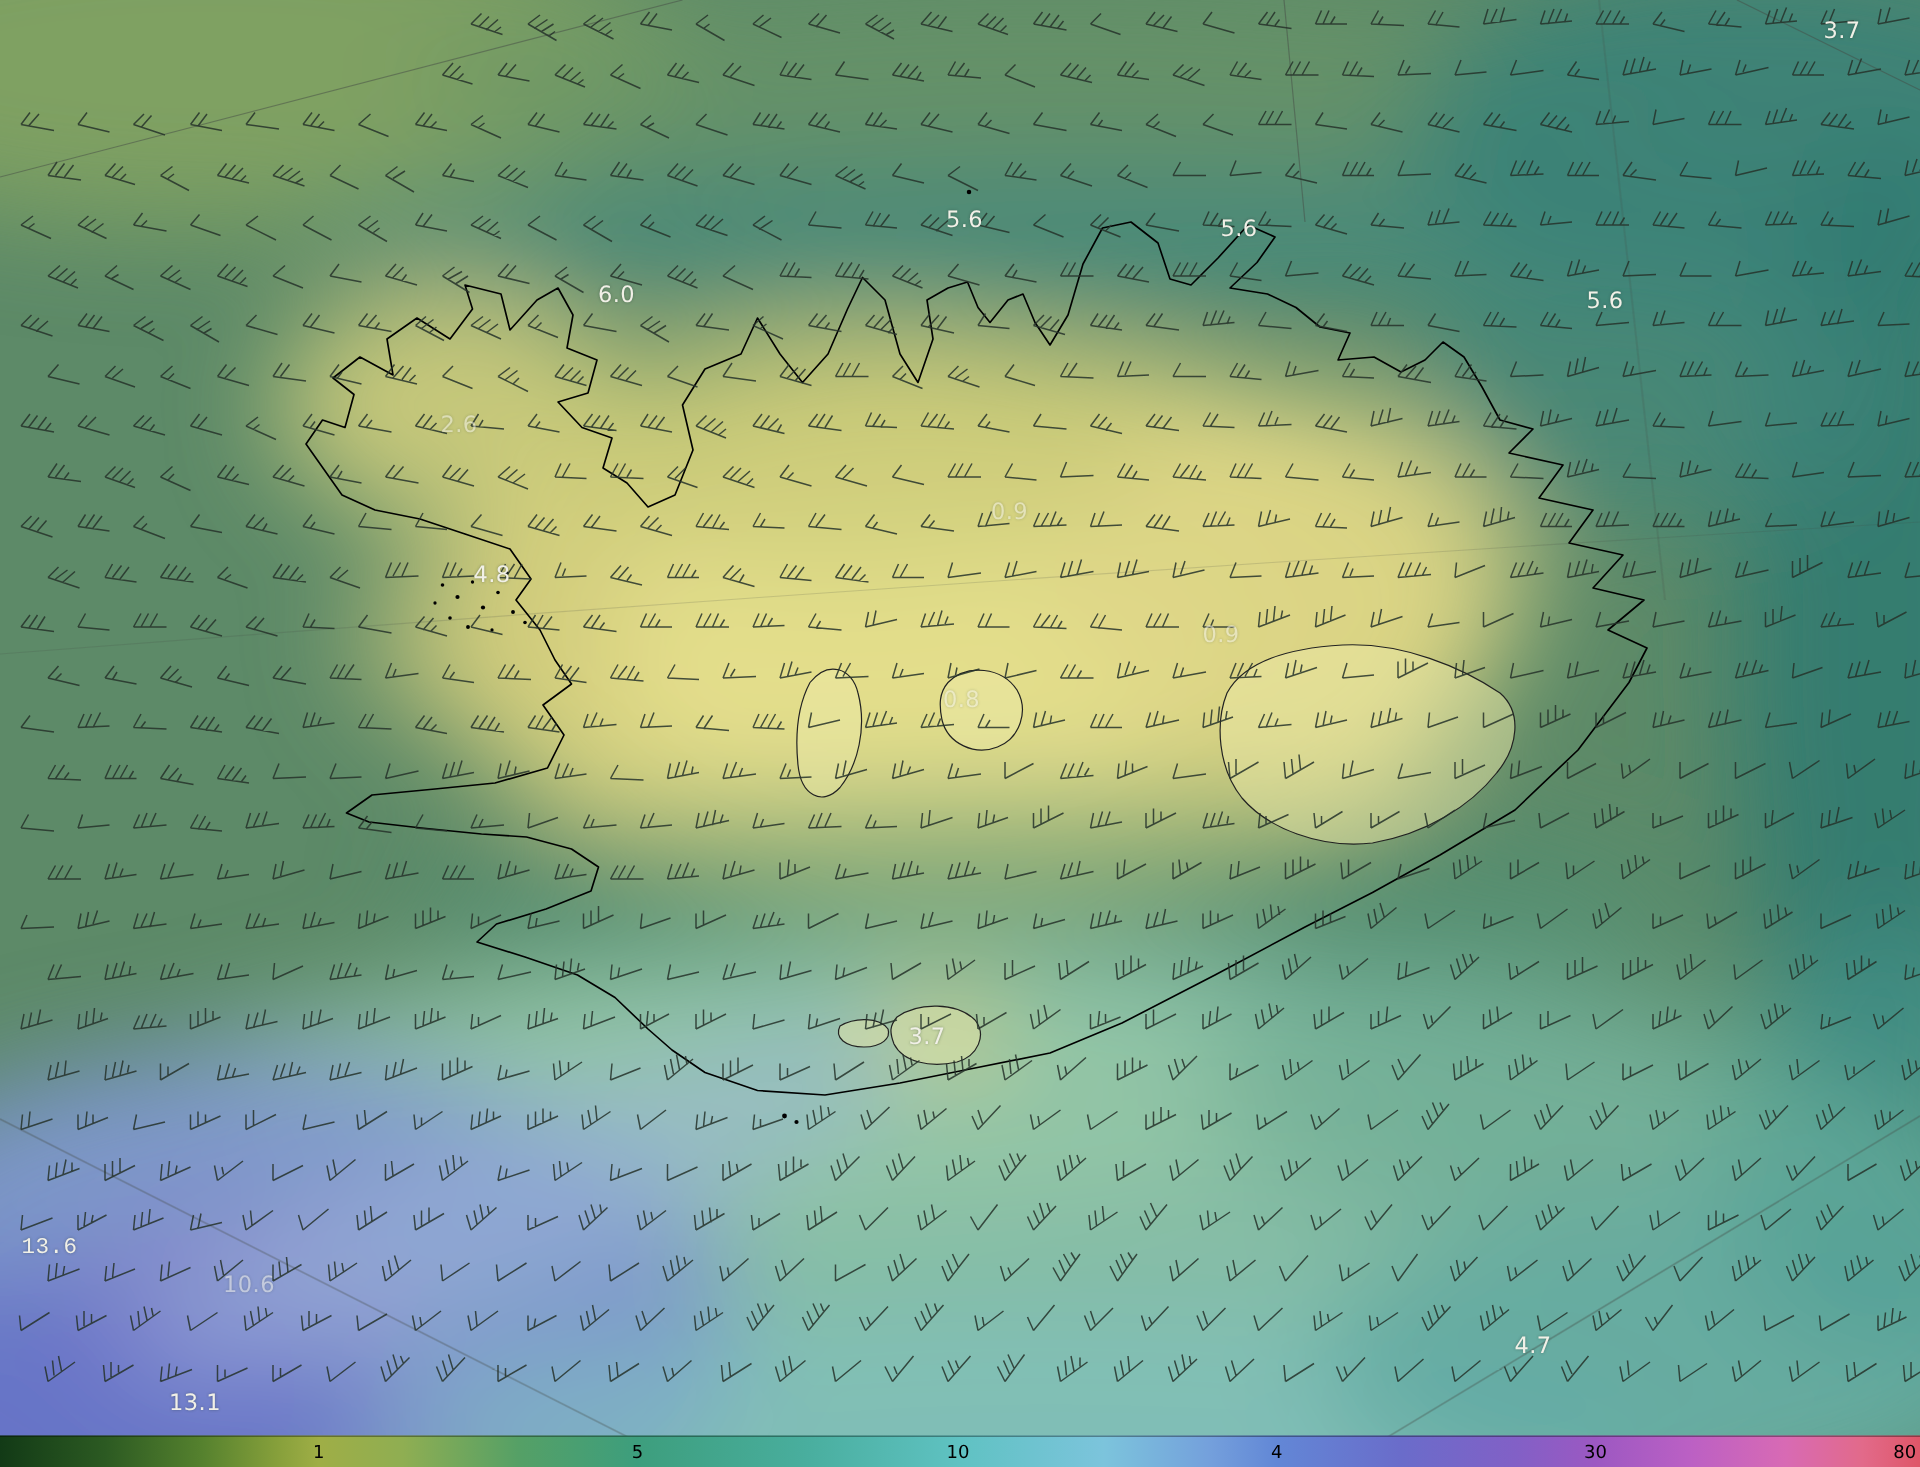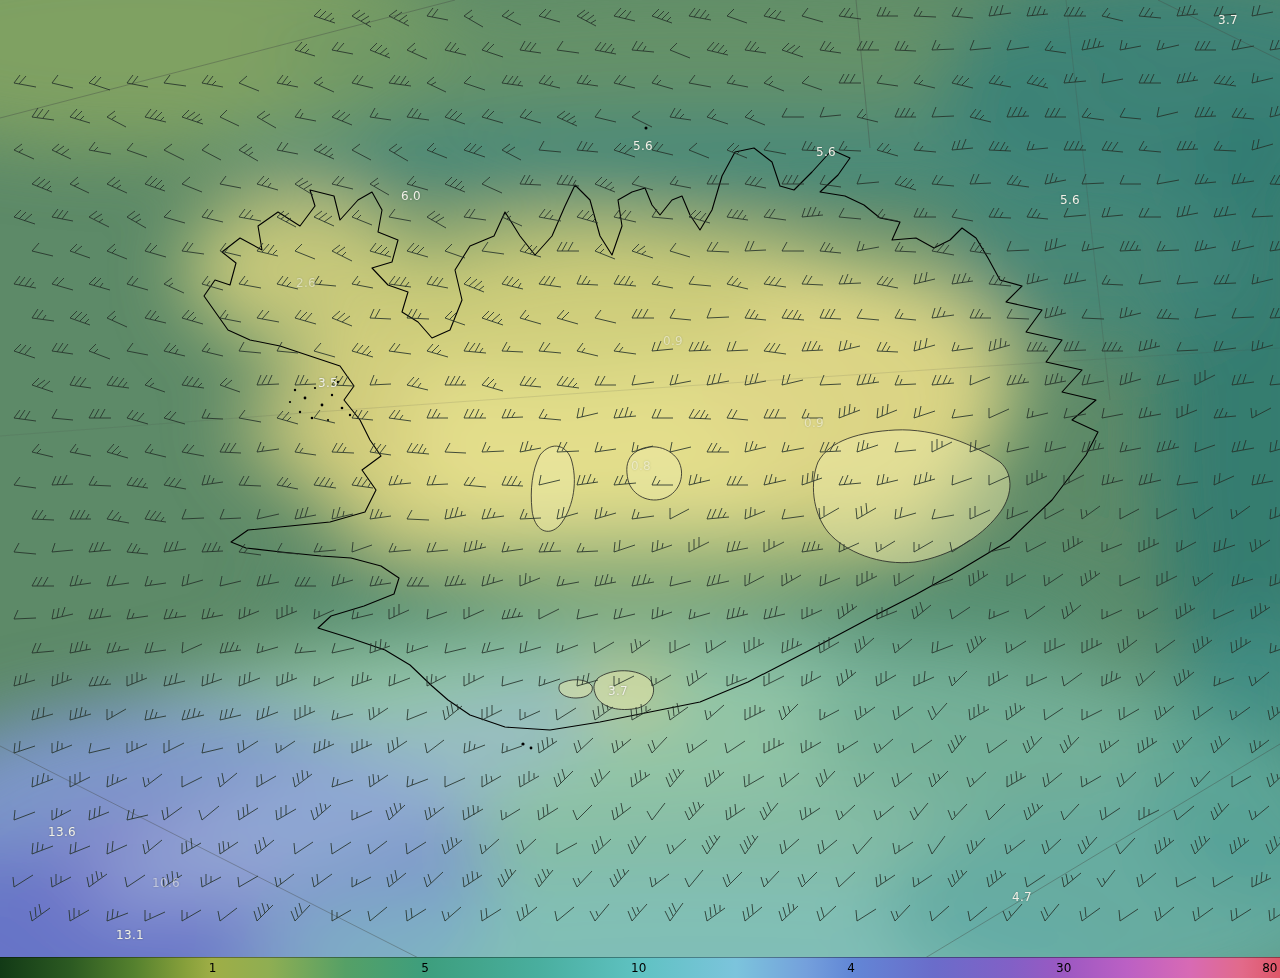--- a/index.html
+++ b/index.html
@@ -15,21 +15,21 @@
     position:absolute;top:0;left:0;z-index:6;
     background:#ffffff;border:1px solid #000;
     padding:2px 7px 3px 4px;
     font-size:11.5px;line-height:1.32;color:#000;white-space:nowrap;
   }
   .titlebox .b{font-weight:bold;}
 
   #contour-labels{position:absolute;left:0;top:0;width:100%;height:100%;z-index:3;pointer-events:none;}
   .contour-label{
     position:absolute;transform:translate(-50%,-50%);
-    color:#f1f0e7;font-size:12px;letter-spacing:.3px;
+    color:#f1f0e7;font-size:15px;letter-spacing:.3px;
     text-shadow:0 0 2px rgba(35,55,48,.45);
   }
 
   .colorbar{
     position:absolute;left:0;bottom:0;width:1280px;height:20px;z-index:7;
     border-top:1px solid rgba(0,0,0,.35);
   }
   .cb-tick{
     position:absolute;top:50%;transform:translate(-50%,-50%);
     font-size:12px;color:#000;line-height:1;
@@ -119,26 +119,26 @@
   </svg>
 
   <div id="contour-labels">
       <div class="contour-label" style="left: 1228px; top: 20px;">3.7</div>
       <div class="contour-label" style="left: 643px; top: 146px;">5.6</div>
       <div class="contour-label" style="left: 826px; top: 152px;">5.6</div>
       <div class="contour-label" style="left: 411px; top: 196px;">6.0</div>
       <div class="contour-label" style="left: 1070px; top: 200px;">5.6</div>
       <div class="contour-label" style="left: 306px; top: 283px; opacity: 0.55;">2.6</div>
       <div class="contour-label" style="left: 673px; top: 341px; opacity: 0.55;">0.9</div>
-      <div class="contour-label" style="left: 328px; top: 383px;">3.5</div>
+      <div class="contour-label" style="left: 328px; top: 383px;">4.8</div>
       <div class="contour-label" style="left: 814px; top: 423px; opacity: 0.55;">0.9</div>
       <div class="contour-label" style="left: 641px; top: 466px; opacity: 0.55;">0.8</div>
       <div class="contour-label" style="left: 618px; top: 691px;">3.7</div>
-      <div class="contour-label" style="left: 62px; top: 832px;">13.6</div>
-      <div class="contour-label" style="left: 166px; top: 856px; opacity: 0.55; margin-top: 27px;">10.6</div>
+      <div class="contour-label" style="left: 33px; top: 832px; font-family: Liberation Mono, monospace;">13.6</div>
+      <div class="contour-label" style="left: 166px; top: 856px; opacity: 0.55;">10.6</div>
       <div class="contour-label" style="left: 1022px; top: 897px;">4.7</div>
       <div class="contour-label" style="left: 130px; top: 935px;">13.1</div>
     </div>
 
 
   <div id="colorbar" class="colorbar" style="background: linear-gradient(90deg, rgb(18, 58, 22) 0%, rgb(44, 90, 34) 5.5%, rgb(85, 129, 46) 10.5%, rgb(135, 160, 59) 14.5%, rgb(159, 174, 70) 16.6%, rgb(143, 174, 82) 21%, rgb(85, 160, 102) 27%, rgb(61, 158, 125) 33.2%, rgb(73, 174, 158) 42%, rgb(95, 194, 194) 49.9%, rgb(124, 196, 220) 57.5%, rgb(116, 160, 220) 63%, rgb(98, 135, 214) 66.5%, rgb(106, 108, 202) 73%, rgb(130, 96, 198) 79%, rgb(156, 88, 194) 83.1%, rgb(187, 96, 196) 88%, rgb(216, 106, 180) 93%, rgb(226, 106, 138) 97%, rgb(223, 86, 104) 100%);">
       <span class="cb-tick" style="left: 16.6%;">1</span>
       <span class="cb-tick" style="left: 33.2%;">5</span>
       <span class="cb-tick" style="left: 49.9%;">10</span>
       <span class="cb-tick" style="left: 66.5%;">4</span>

